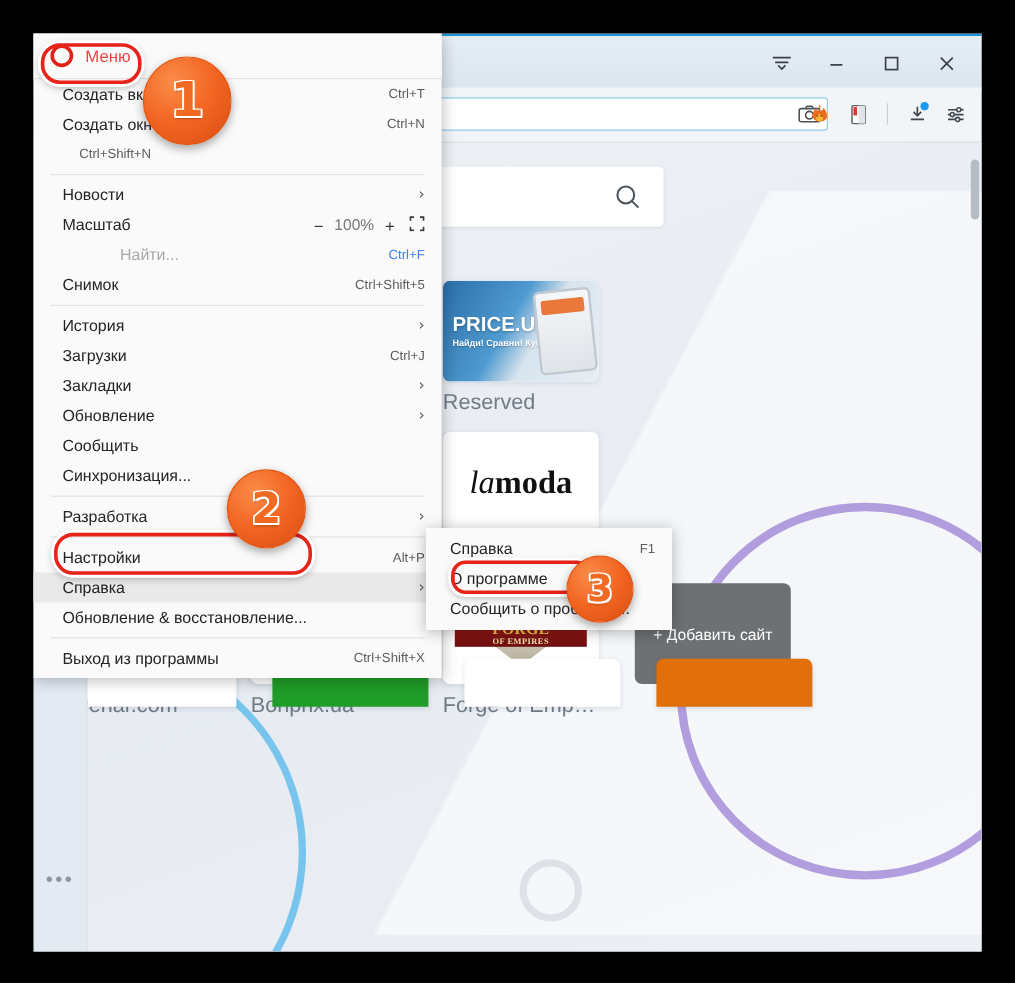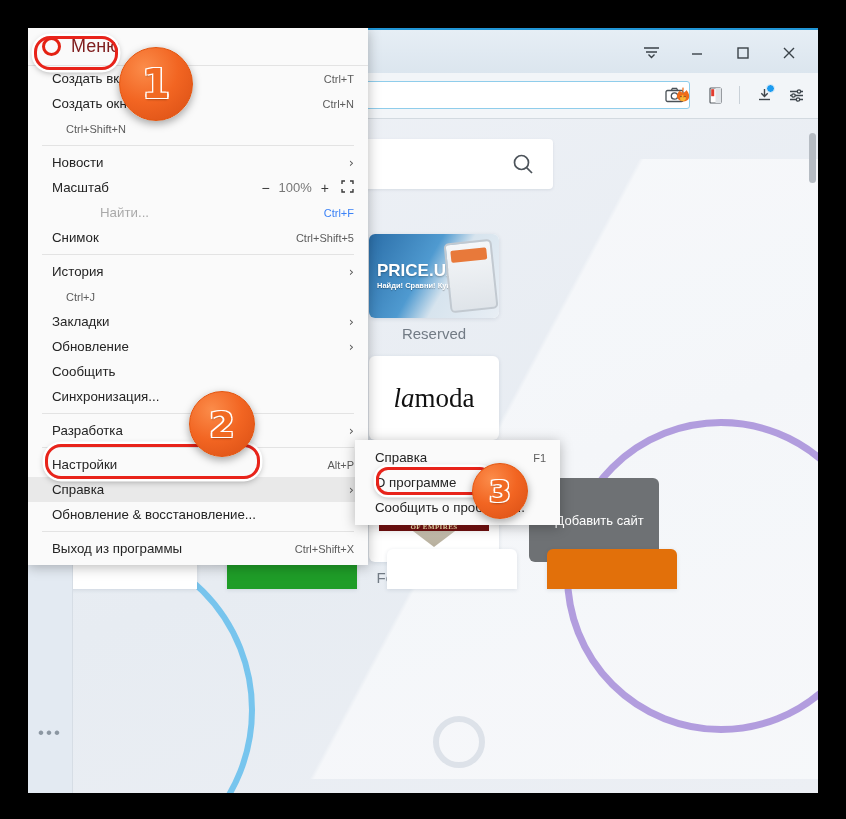--- a/index.html
+++ b/index.html
@@ -162,22 +162,22 @@
     width: 130px; height: 84px;
     background: #fff;
     border-radius: 6px;
     box-shadow: 0 1px 4px rgba(40,60,90,.13);
     display: flex; align-items: center; justify-content: center;
     overflow: hidden;
     position: relative;
   }
   .tile-label {
     margin-top: 7px;
-    text-align: center;
-    font-size: 15px;
+    text-align: left;
+    font-size: 18px;
     color: #727b85;
     white-space: nowrap; overflow: hidden; text-overflow: ellipsis;
   }
   .tile.add {
     background: #6e7174;
     box-shadow: none;
     color: #fff;
     font-size: 13px;
   }
   .tile.add span { white-space: nowrap; }
@@ -203,21 +203,21 @@
   }
   .logo-price .pr-phone::after {
     content: ""; position: absolute; left: 4px; top: 6px; right: 4px; height: 12px;
     background: #e8793a; border-radius: 2px;
   }
   .logo-ali { display: flex; flex-direction: column; align-items: center; }
   .logo-ali .a-t { font-size: 20px; font-weight: 700; color: #e62e04; letter-spacing: -.5px; }
   .logo-ali .a-s { font-size: 8px; color: #e62e04; font-style: italic; margin-top: 2px; }
   .logo-lamoda { font-family: "Liberation Serif", serif; font-size: 27px; color: #111; }
   .logo-lamoda i { font-style: italic; }
-  .logo-lamoda b { font-weight: 400; }
+  .logo-lamoda b { font-weight: 700; }
   .logo-elvenar {
     width: 104px; height: 58px; border-radius: 50%;
     background: radial-gradient(circle at 50% 38%, #3f5b57 0%, #1f3330 55%, #101d1b 100%);
     border: 3px solid #c9a24a;
     display: flex; align-items: center; justify-content: center;
   }
   .logo-elvenar span {
     font-family: "Liberation Serif", serif;
     font-size: 13px; font-weight: 700; letter-spacing: .5px;
     color: #e7c977;
@@ -300,21 +300,21 @@
     padding-left: 14px;
     border-bottom: 1px solid #e3e3e3;
     background: #fafafa;
   }
   #opera-logo {
     width: 19px; height: 19px; border-radius: 50%;
     border: 3.5px solid #e42112;
     margin-right: 10px;
     box-sizing: border-box;
   }
-  #menu-title { font-size: 18px; color: #7f1d1d; }
+  #menu-title { font-size: 14px; color: #ef4444; }
 
   .mi {
     height: 25px;
     display: flex; align-items: center;
     padding: 0 14px 0 24px;
     font-size: 13.3px; color: #242424;
     position: relative;
   }
   .mi.disabled { color: #a9a9a9; margin-left: 48px; }
   .mi.sel { background: #e9e9e9; }
@@ -637,20 +637,21 @@
     <span class="acc">Ctrl+Shift+5</span>
   </div>
 
   <div class="msep"></div>
 
   <div class="mi">
     <span class="lbl">История</span>
     <span class="arrow">›</span>
   </div>
   <div class="mi">
+    <span class="lbl">Загрузки</span>
     <span class="acc">Ctrl+J</span>
   </div>
   <div class="mi">
     <span class="lbl">Закладки</span>
     <span class="arrow">›</span>
   </div>
   <div class="mi">
     <span class="lbl">Обновление</span>
     <span class="arrow">›</span>
   </div>

